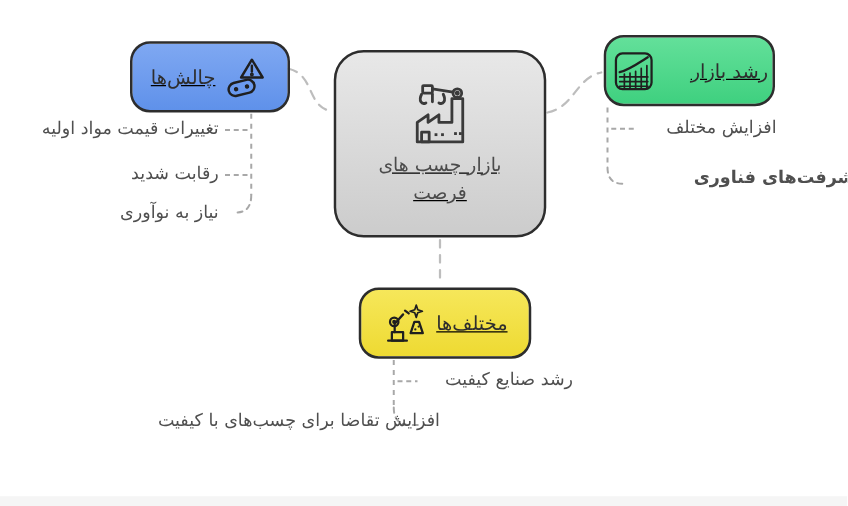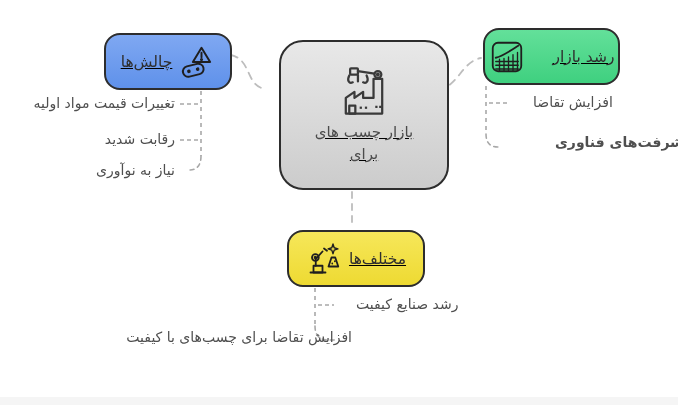--- a/index.html
+++ b/index.html
@@ -3,21 +3,21 @@
 <meta charset="utf-8">
 <style>
   html,body{margin:0;padding:0;background:#fff;}
   .stage{position:relative;width:678px;height:405px;background:#ffffff;overflow:hidden;
          font-family:"DejaVu Sans",sans-serif;}
   .connectors{position:absolute;left:0;top:0;width:678px;height:405px;pointer-events:none;}
 
   .node{position:absolute;box-sizing:border-box;border:2px solid #2d2d2d;display:flex;
         align-items:center;justify-content:center;gap:7px;text-decoration:underline;}
   .node-center{left:267px;top:40px;width:170px;height:150px;border-radius:24px;
-        background:linear-gradient(180deg,#e8e8e8 0%,#cccccc 100%);flex-direction:column;gap:4px;margin-left:12px;}
+        background:linear-gradient(180deg,#e8e8e8 0%,#cccccc 100%);flex-direction:column;gap:4px;}
   .node-blue{left:104px;top:33px;width:128px;height:57px;border-radius:16px;
         background:linear-gradient(180deg,#7fa8f2 0%,#5f91ea 100%);}
   .node-green{left:483px;top:28px;width:137px;height:57px;border-radius:16px;
         background:linear-gradient(180deg,#63e09a 0%,#3fd07f 100%);gap:28px;}
   .node-yellow{left:287px;top:230px;width:138px;height:57px;border-radius:16px;
         background:linear-gradient(180deg,#f6e75a 0%,#eeda32 100%);}
 
   .node-label{font-size:15.5px;color:#2e2e2e;white-space:nowrap;}
   .center-label{font-size:15px;color:#4b4b4b;text-align:center;line-height:1.5;}
 
@@ -72,21 +72,21 @@
         <path d="M9 56 V38 L19 31 V38 L29 31 V38 H41 V16 H51 V56 Z"></path>
         <rect x="13" y="47" width="7" height="9"></rect>
         <rect x="25" y="48" width="2.6" height="2.6" fill="#3a3a3a" stroke="none"></rect>
         <rect x="31" y="48" width="2.6" height="2.6" fill="#3a3a3a" stroke="none"></rect>
         <rect x="43" y="47" width="2.6" height="2.6" fill="#3a3a3a" stroke="none"></rect>
         <rect x="47.5" y="47" width="2.6" height="2.6" fill="#3a3a3a" stroke="none"></rect>
       </svg>
     </span>
     <div class="center-label" dir="rtl">
       <div>بازار چسب های</div>
-      <div>برای</div>
+      <div>فرصت</div>
     </div>
   </div>
 
   <div class="node node-blue">
     <span class="node-label" dir="rtl">چالش‌ها</span>
     <span class="icon-box">
       <svg width="36" height="36" viewBox="0 0 48 48" fill="none" stroke="#1f1f1f" stroke-width="2.6" stroke-linecap="round" stroke-linejoin="round">
         <path d="M30 5 L41.5 24 H18.5 Z"></path>
         <path d="M30 11.5 V17.5"></path>
         <circle cx="30" cy="20.7" r="0.8" fill="#1f1f1f"></circle>
@@ -126,20 +126,20 @@
         <circle cx="38.5" cy="27" r="1.2" fill="#1f1f1f" stroke="none"></circle>
       </svg>
     </span>
     <span class="node-label" dir="rtl">مختلف‌ها</span>
   </div>
 
   <div class="item item-l1" dir="rtl">تغییرات قیمت مواد اولیه</div>
   <div class="item item-l2" dir="rtl">رقابت شدید</div>
   <div class="item item-l3" dir="rtl">نیاز به نوآوری</div>
 
-  <div class="item item-r1" dir="rtl">افزایش تقاضا</div>
+  <div class="item item-r1" dir="rtl">افزایش مختلف</div>
   <div class="item item-r2" dir="rtl">پیشرفت‌های فناوری</div>
 
   <div class="item item-b1" dir="rtl">رشد صنایع کیفیت</div>
   <div class="item item-b2" dir="rtl">افزایش تقاضا برای چسب‌های با کیفیت</div>
 
   <div class="footer-bar"></div>
 </div>
 
 </body></html>

